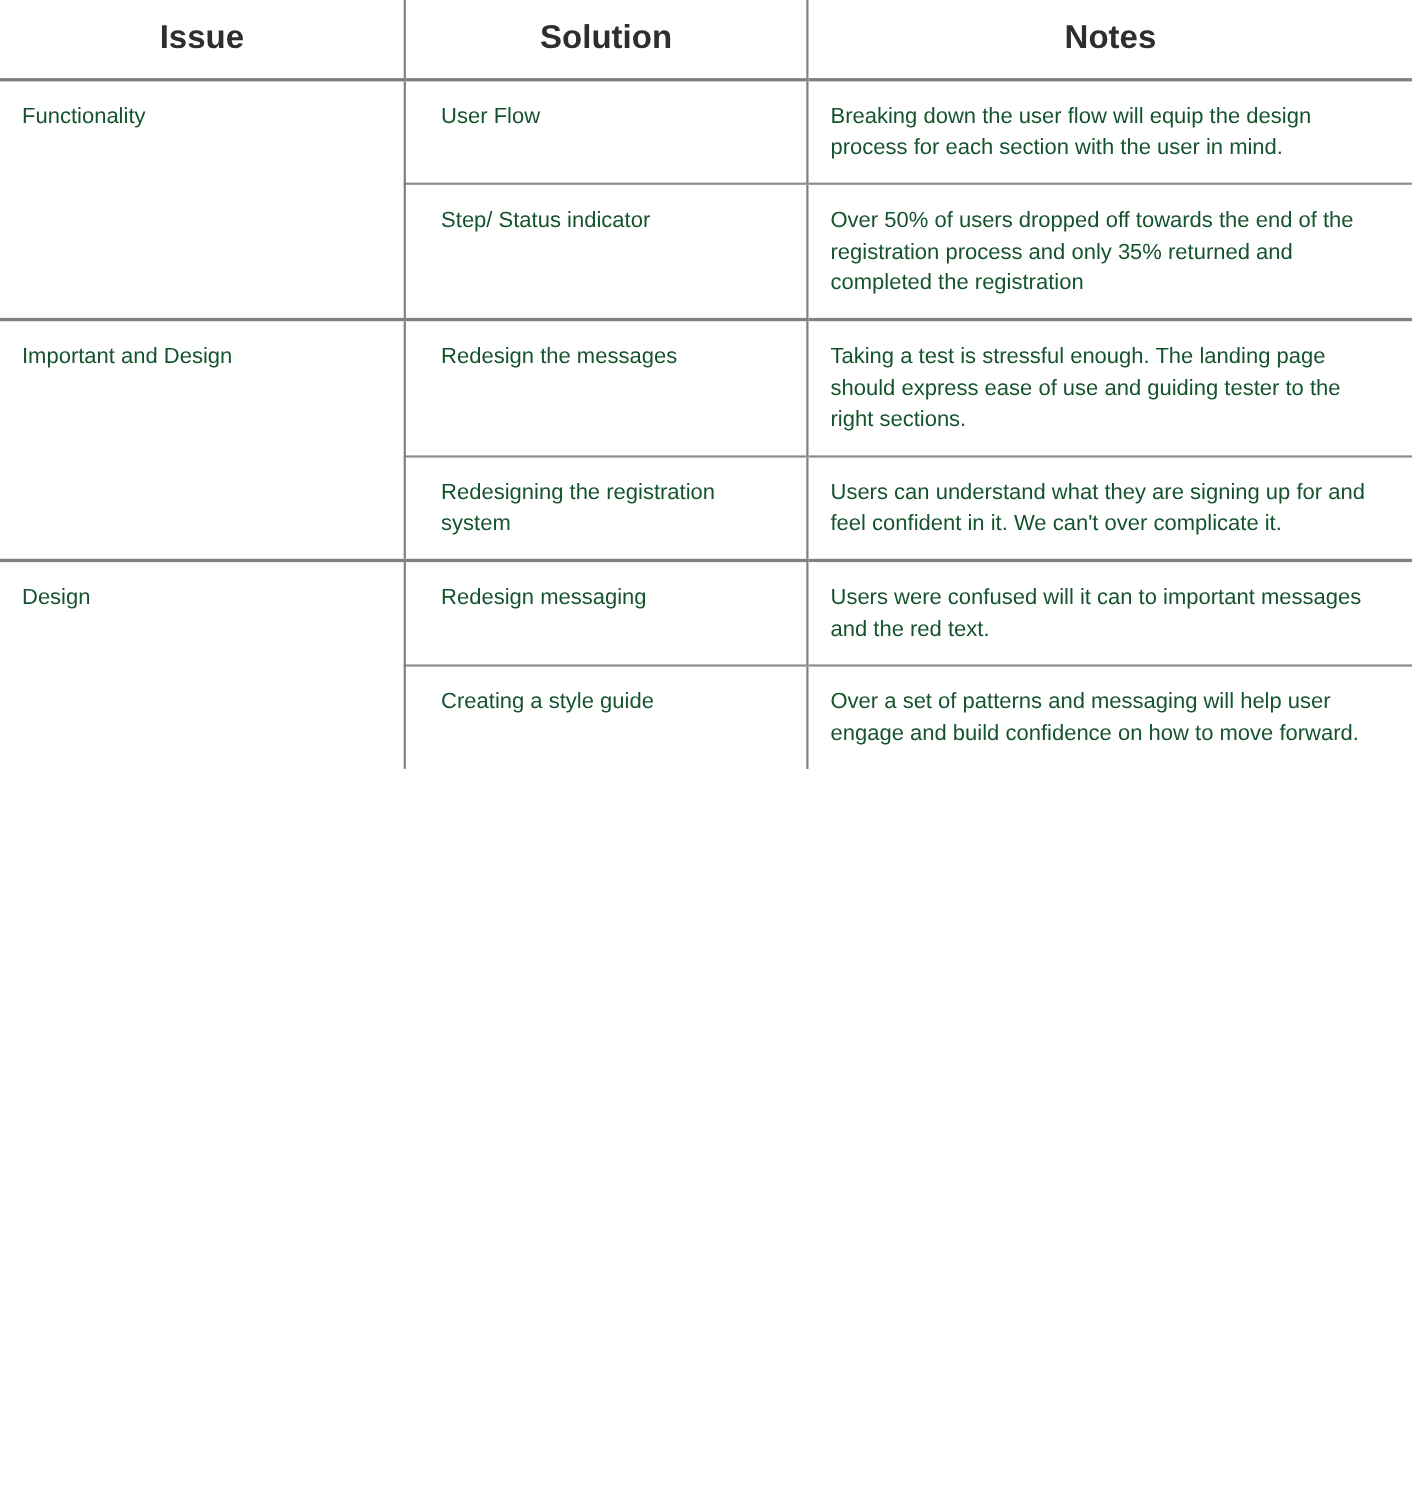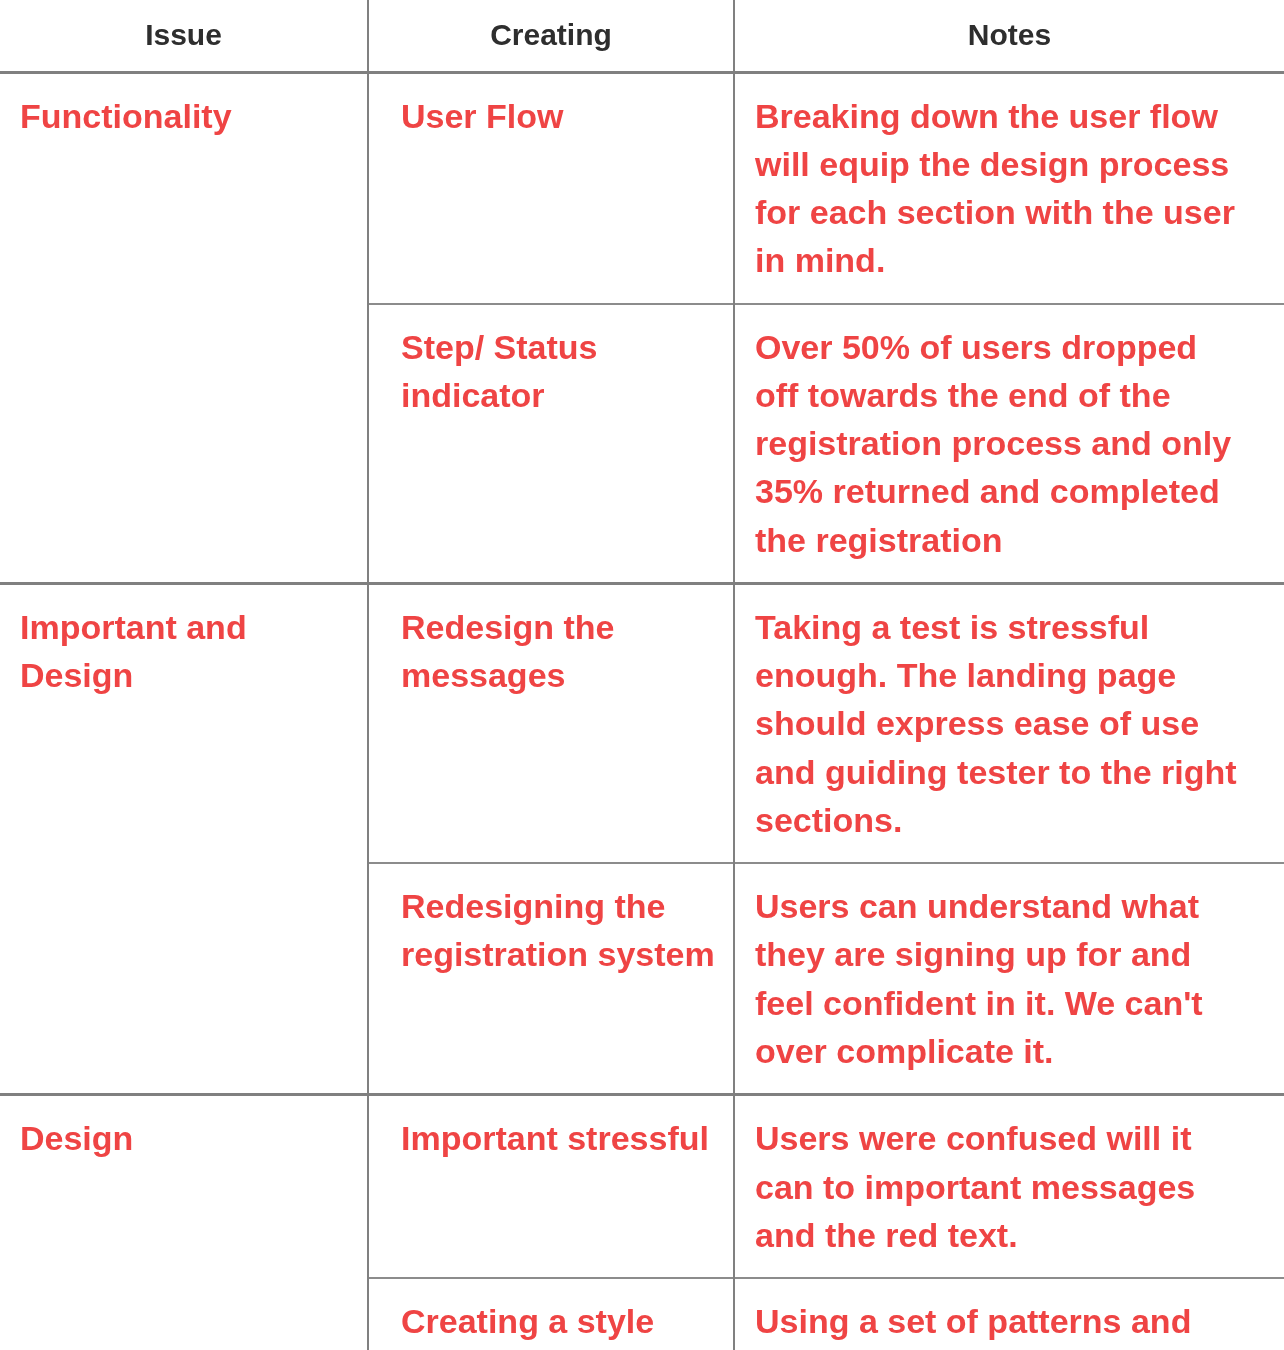--- a/index.html
+++ b/index.html
@@ -36,24 +36,24 @@
     text-align: center;
     vertical-align: middle;
     height: 72px;
     padding: 0 28px;
     border-bottom: 3px solid #808080;
   }
   thead th.sep-right { border-right: 2px solid #808080; }
 
   
   tbody td {
-    font-size: 34px;
+    font-size: 20px;
     line-height: 1.42;
-    font-weight: 700;
-    color: #ef4444;
+    font-weight: 400;
+    color: #14532d;
     vertical-align: top;
     padding: 18px 16px 18px 18px;
   }
 
   td.cell-issue {
     padding-left: 20px;
     border-right: 2px solid #808080;
   }
   td.cell-solution {
     border-right: 2px solid #808080;
@@ -81,21 +81,21 @@
 <table class="issue-table">
   <colgroup>
     <col class="col-issue">
     <col class="col-solution">
     <col class="col-notes">
   </colgroup>
 
   <thead>
     <tr>
       <th class="sep-right">Issue</th>
-      <th class="sep-right">Creating</th>
+      <th class="sep-right">Solution</th>
       <th>Notes</th>
     </tr>
   </thead>
 
   <tbody>
 
     <tr class="group-start">
       <td class="cell-issue" rowspan="2">
         <span class="cell-text">Functionality</span>
       </td>
@@ -133,29 +133,29 @@
       <td class="cell-notes">
         <span class="cell-text">Users can understand what they are signing up for and feel confident in it. We can't over complicate it.</span>
       </td>
     </tr>
 
     <tr class="group-start">
       <td class="cell-issue" rowspan="2">
         <span class="cell-text">Design</span>
       </td>
       <td class="cell-solution">
-        <span class="cell-text">Important stressful</span>
+        <span class="cell-text">Redesign messaging</span>
       </td>
       <td class="cell-notes">
         <span class="cell-text">Users were confused will it can to important messages and the red text.</span>
       </td>
     </tr>
     <tr class="sub-row">
       <td class="cell-solution">
         <span class="cell-text">Creating a style guide</span>
       </td>
       <td class="cell-notes">
-        <span class="cell-text">Using a set of patterns and messaging will help user engage and build confidence on how to move forward.</span>
+        <span class="cell-text">Over a set of patterns and messaging will help user engage and build confidence on how to move forward.</span>
       </td>
     </tr>
 
   </tbody>
 </table>
 
 </body></html>

